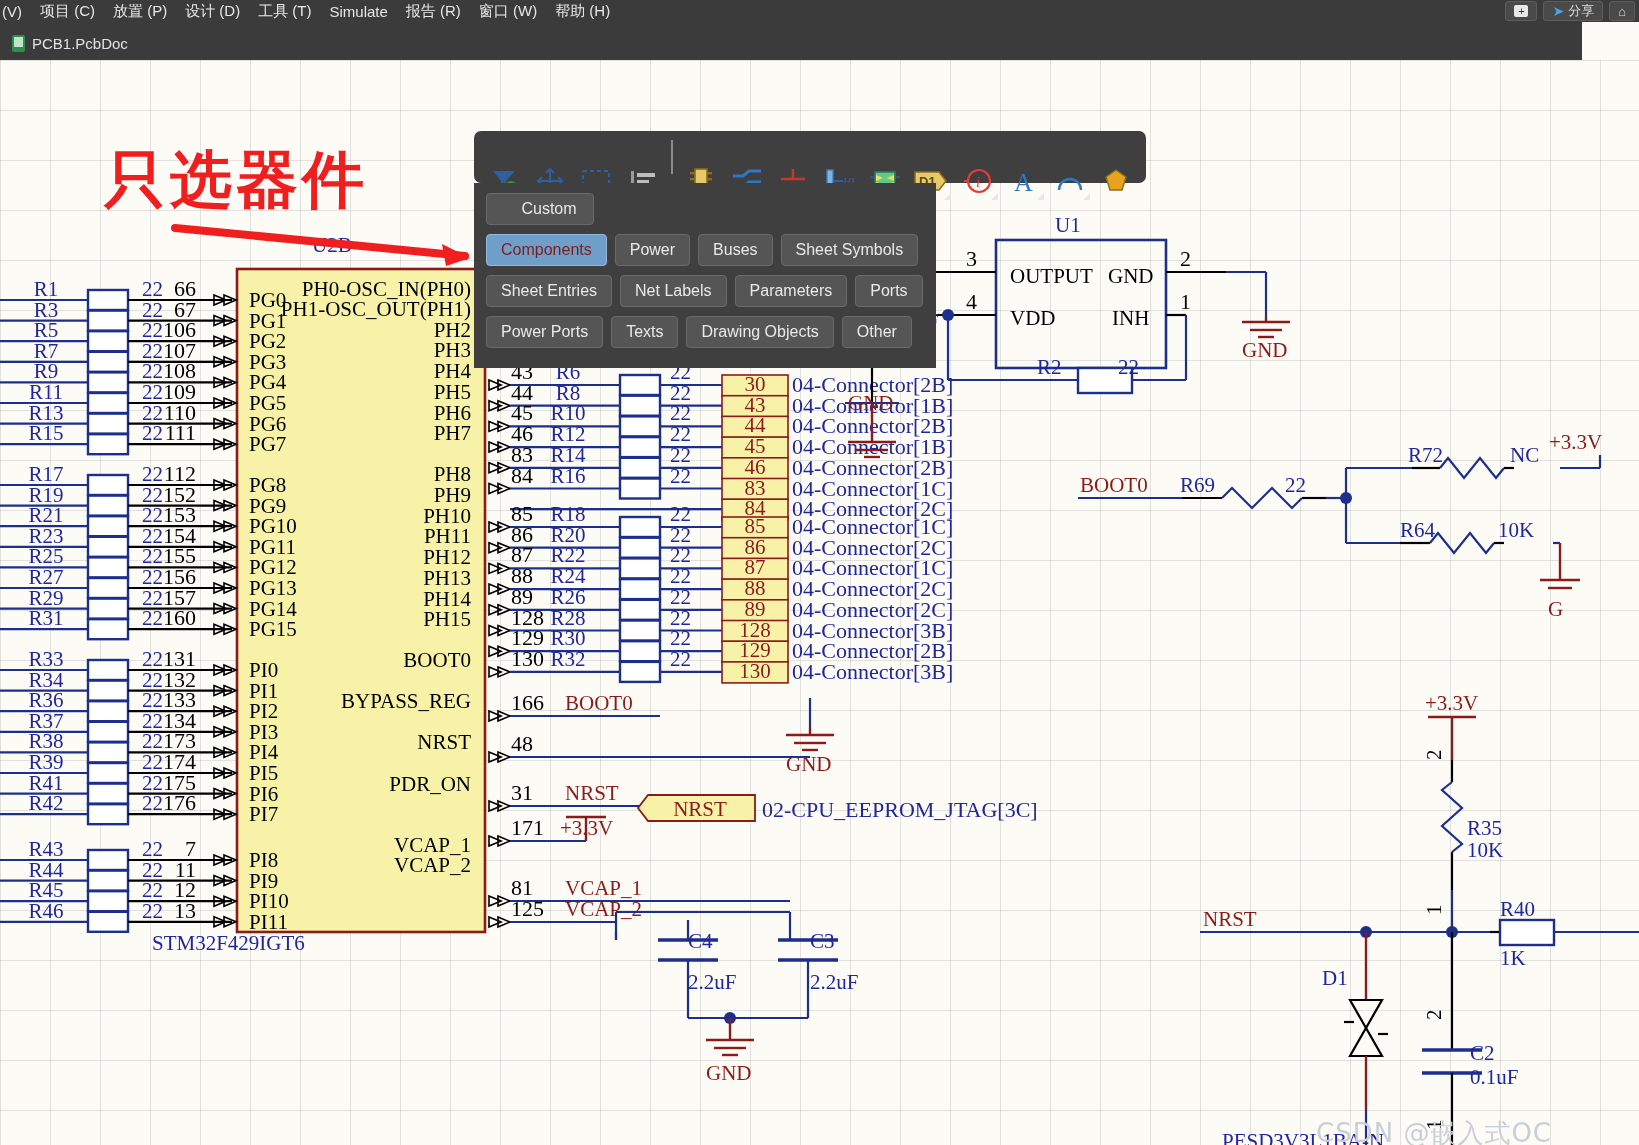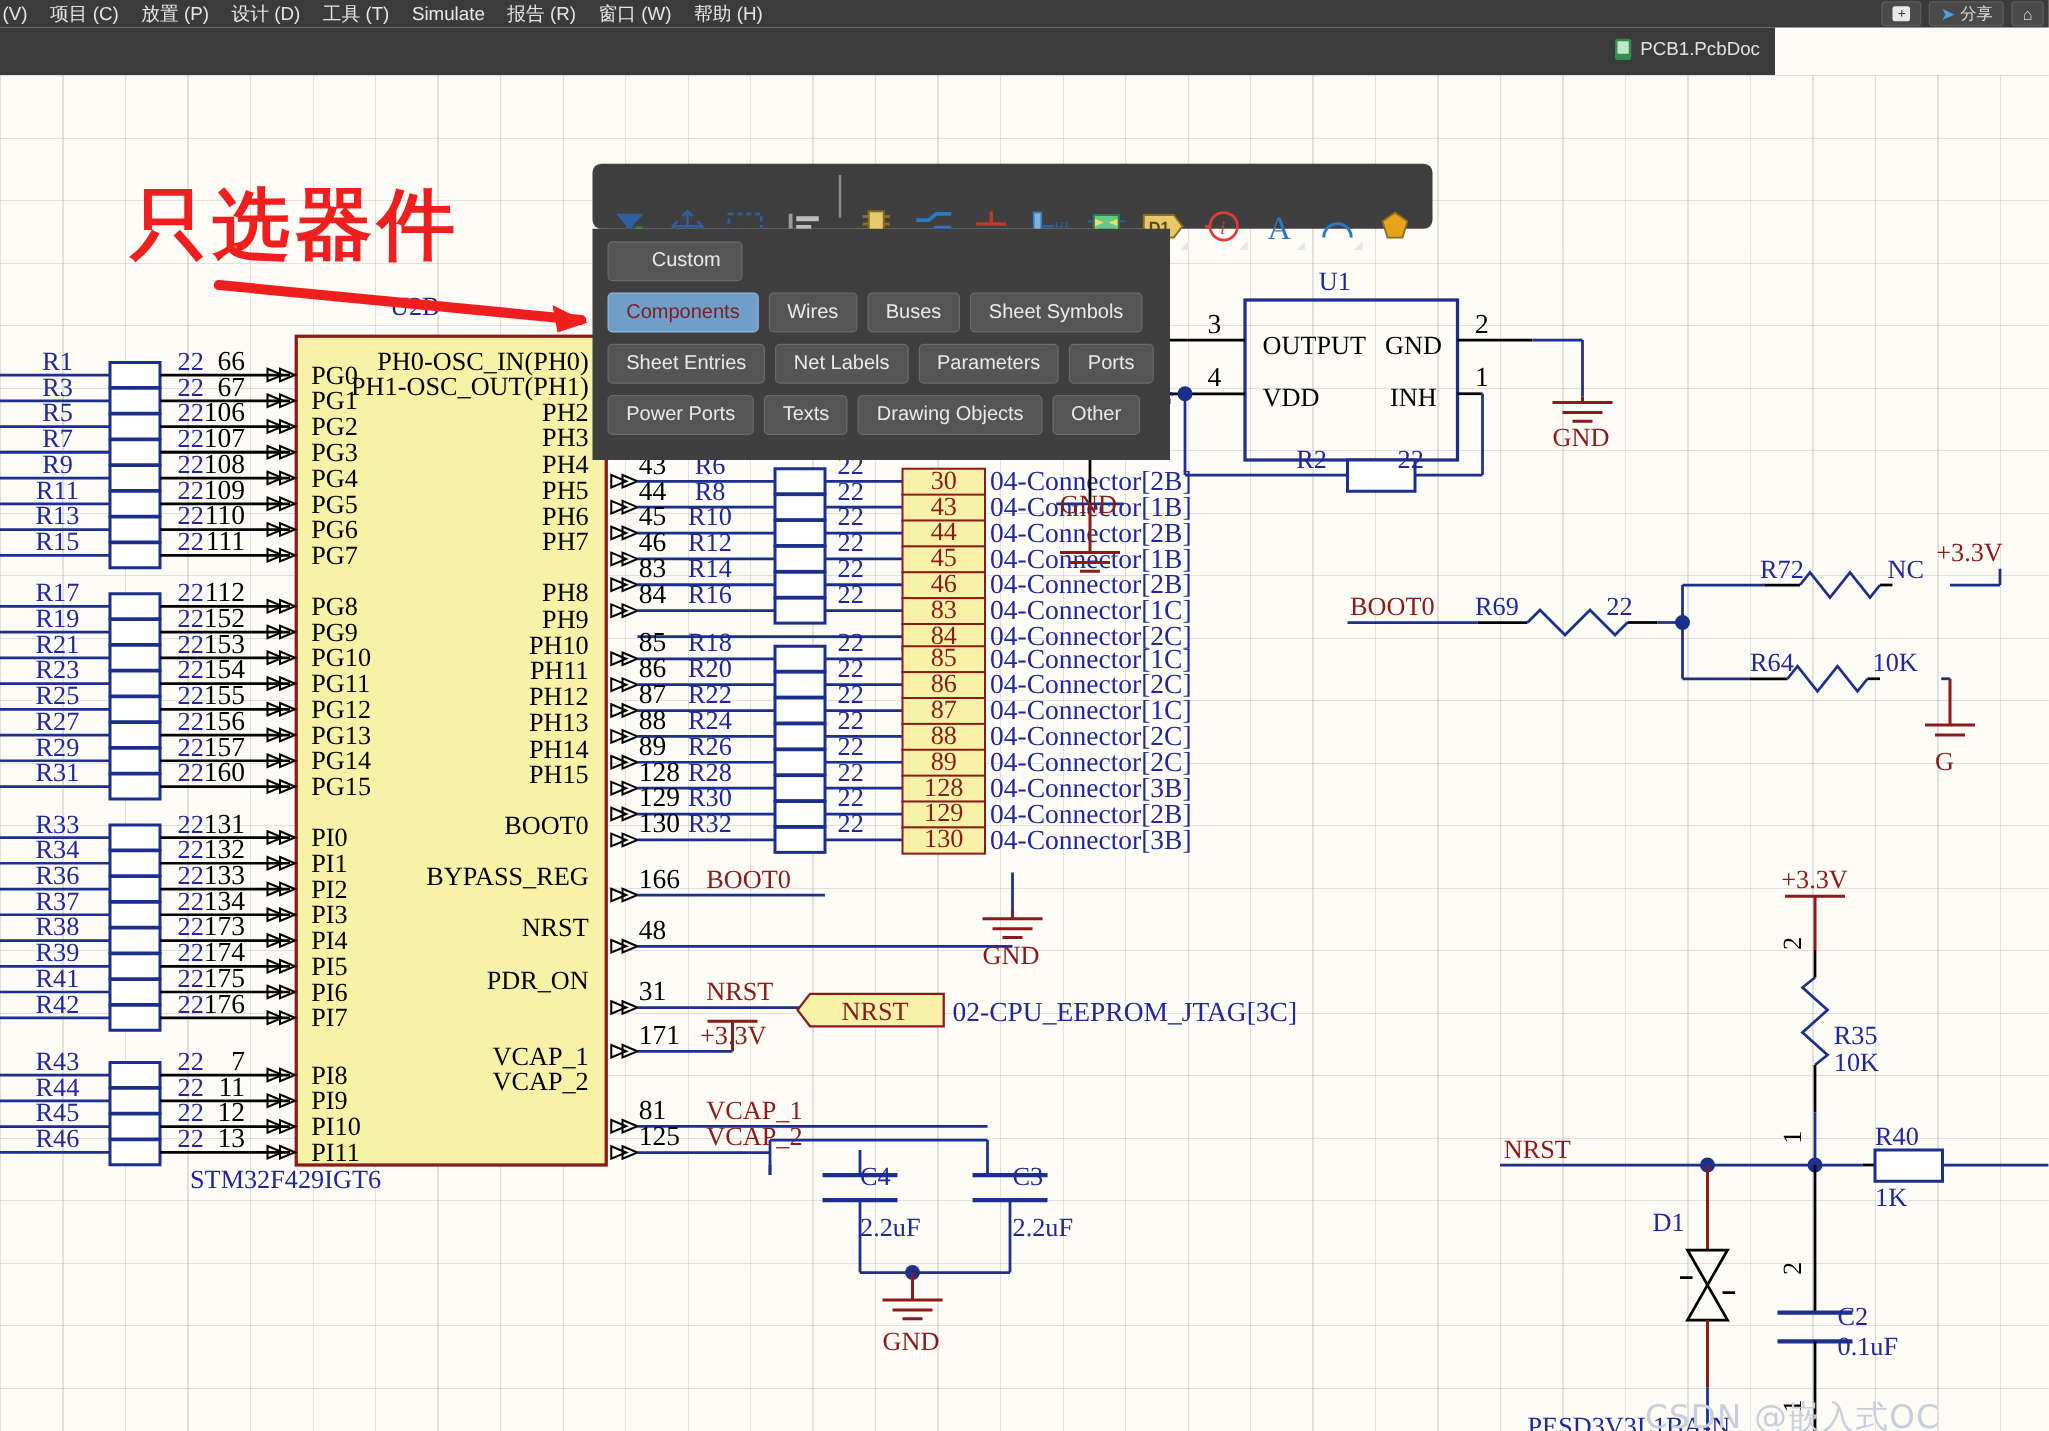--- a/index.html
+++ b/index.html
@@ -24,22 +24,22 @@
   .mb-btn {
     background:#4a4a4a; border:1px solid #5d5d5d; border-radius:3px;
     height:20px; display:flex; align-items:center; gap:4px;
     padding:0 8px; color:#dcdcdc; font-size:13px;
   }
   .mb-btn .plusbox{ display:inline-block; width:14px; height:12px; background:#e8e8e8; color:#333; font-size:11px;
     text-align:center; line-height:12px; border-radius:2px;}
   .arrow-share{ color:#4aa3e8; font-size:14px; }
   
   #tabbar {
-    position:absolute; left:0; top:22px; width:1420px; height:38px;
-    background:#3b3b3b; display:flex; align-items:flex-end; gap:0;flex-direction:column;
+    position:absolute; left:0; top:22px; width:1582px; height:38px;
+    background:#3b3b3b; display:flex; align-items:flex-end; gap:0;
   }
   .tab {
     height:34px; display:flex; align-items:center; gap:7px;
     padding:0 12px; color:#e2e2e2; font-size:15px;
     border-radius:6px 6px 0 0; white-space:nowrap;
   }
   .tab.active { background:#d6dbe2; color:#222; }
   .ico-pcb{ width:13px; height:17px; background:linear-gradient(90deg,#2f8f4f 0 100%); border-radius:2px;
      position:relative; display:inline-block; }
   .ico-pcb:before{content:""; position:absolute; left:2px; top:2px; width:9px; height:10px; background:#bfe6c8;}
@@ -909,21 +909,21 @@
     </svg>
   </div>
 </div>
 
 <div id="filter-panel">
   <div class="fp-row">
     <div class="fp-btn wide">Custom</div>
   </div>
   <div class="fp-row">
     <div class="fp-btn sel">Components</div>
-    <div class="fp-btn">Wires</div>
+    <div class="fp-btn">Power</div>
     <div class="fp-btn">Buses</div>
     <div class="fp-btn">Sheet Symbols</div>
   </div>
   <div class="fp-row">
     <div class="fp-btn">Sheet Entries</div>
     <div class="fp-btn">Net Labels</div>
     <div class="fp-btn">Parameters</div>
     <div class="fp-btn">Ports</div>
   </div>
   <div class="fp-row">

